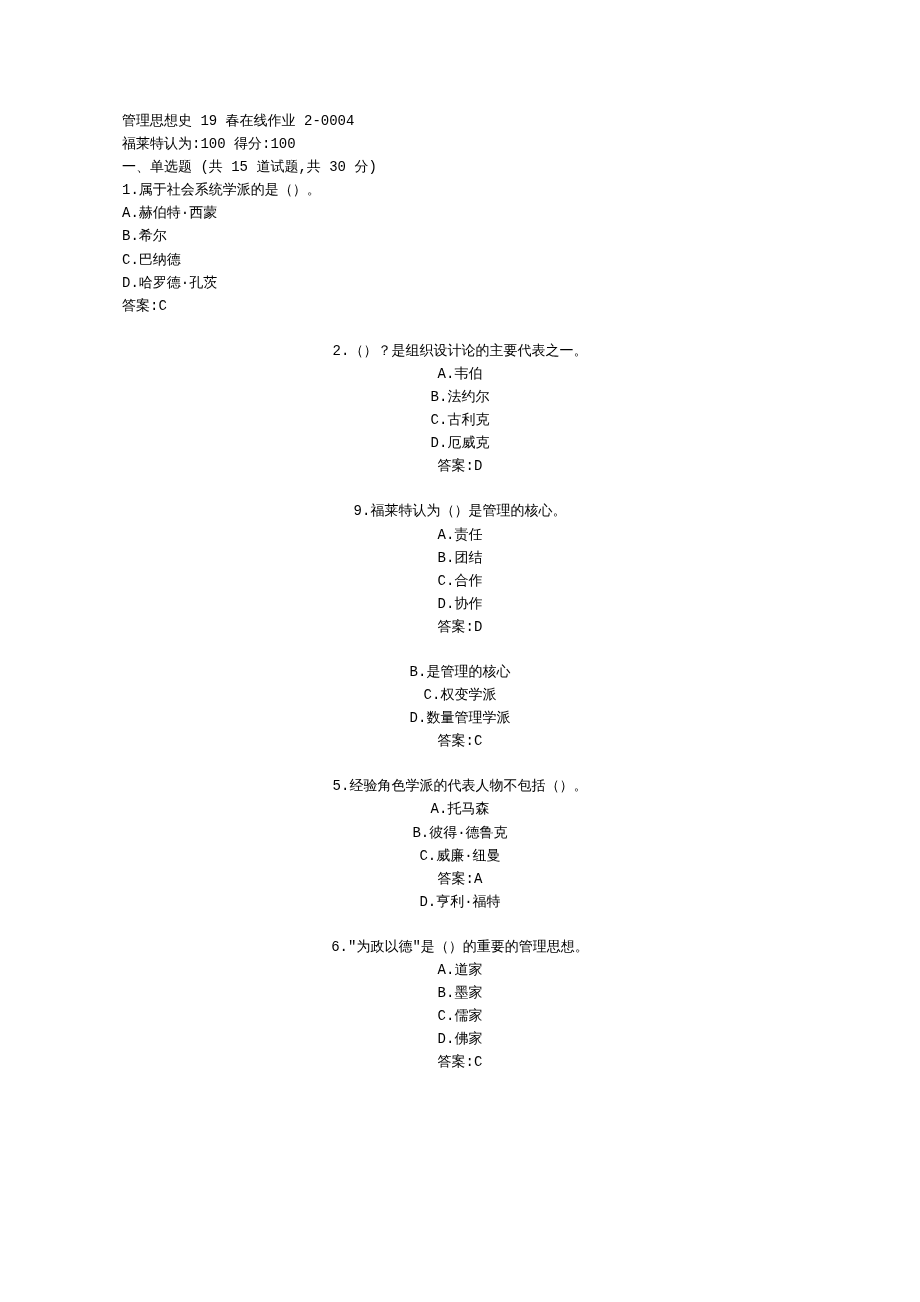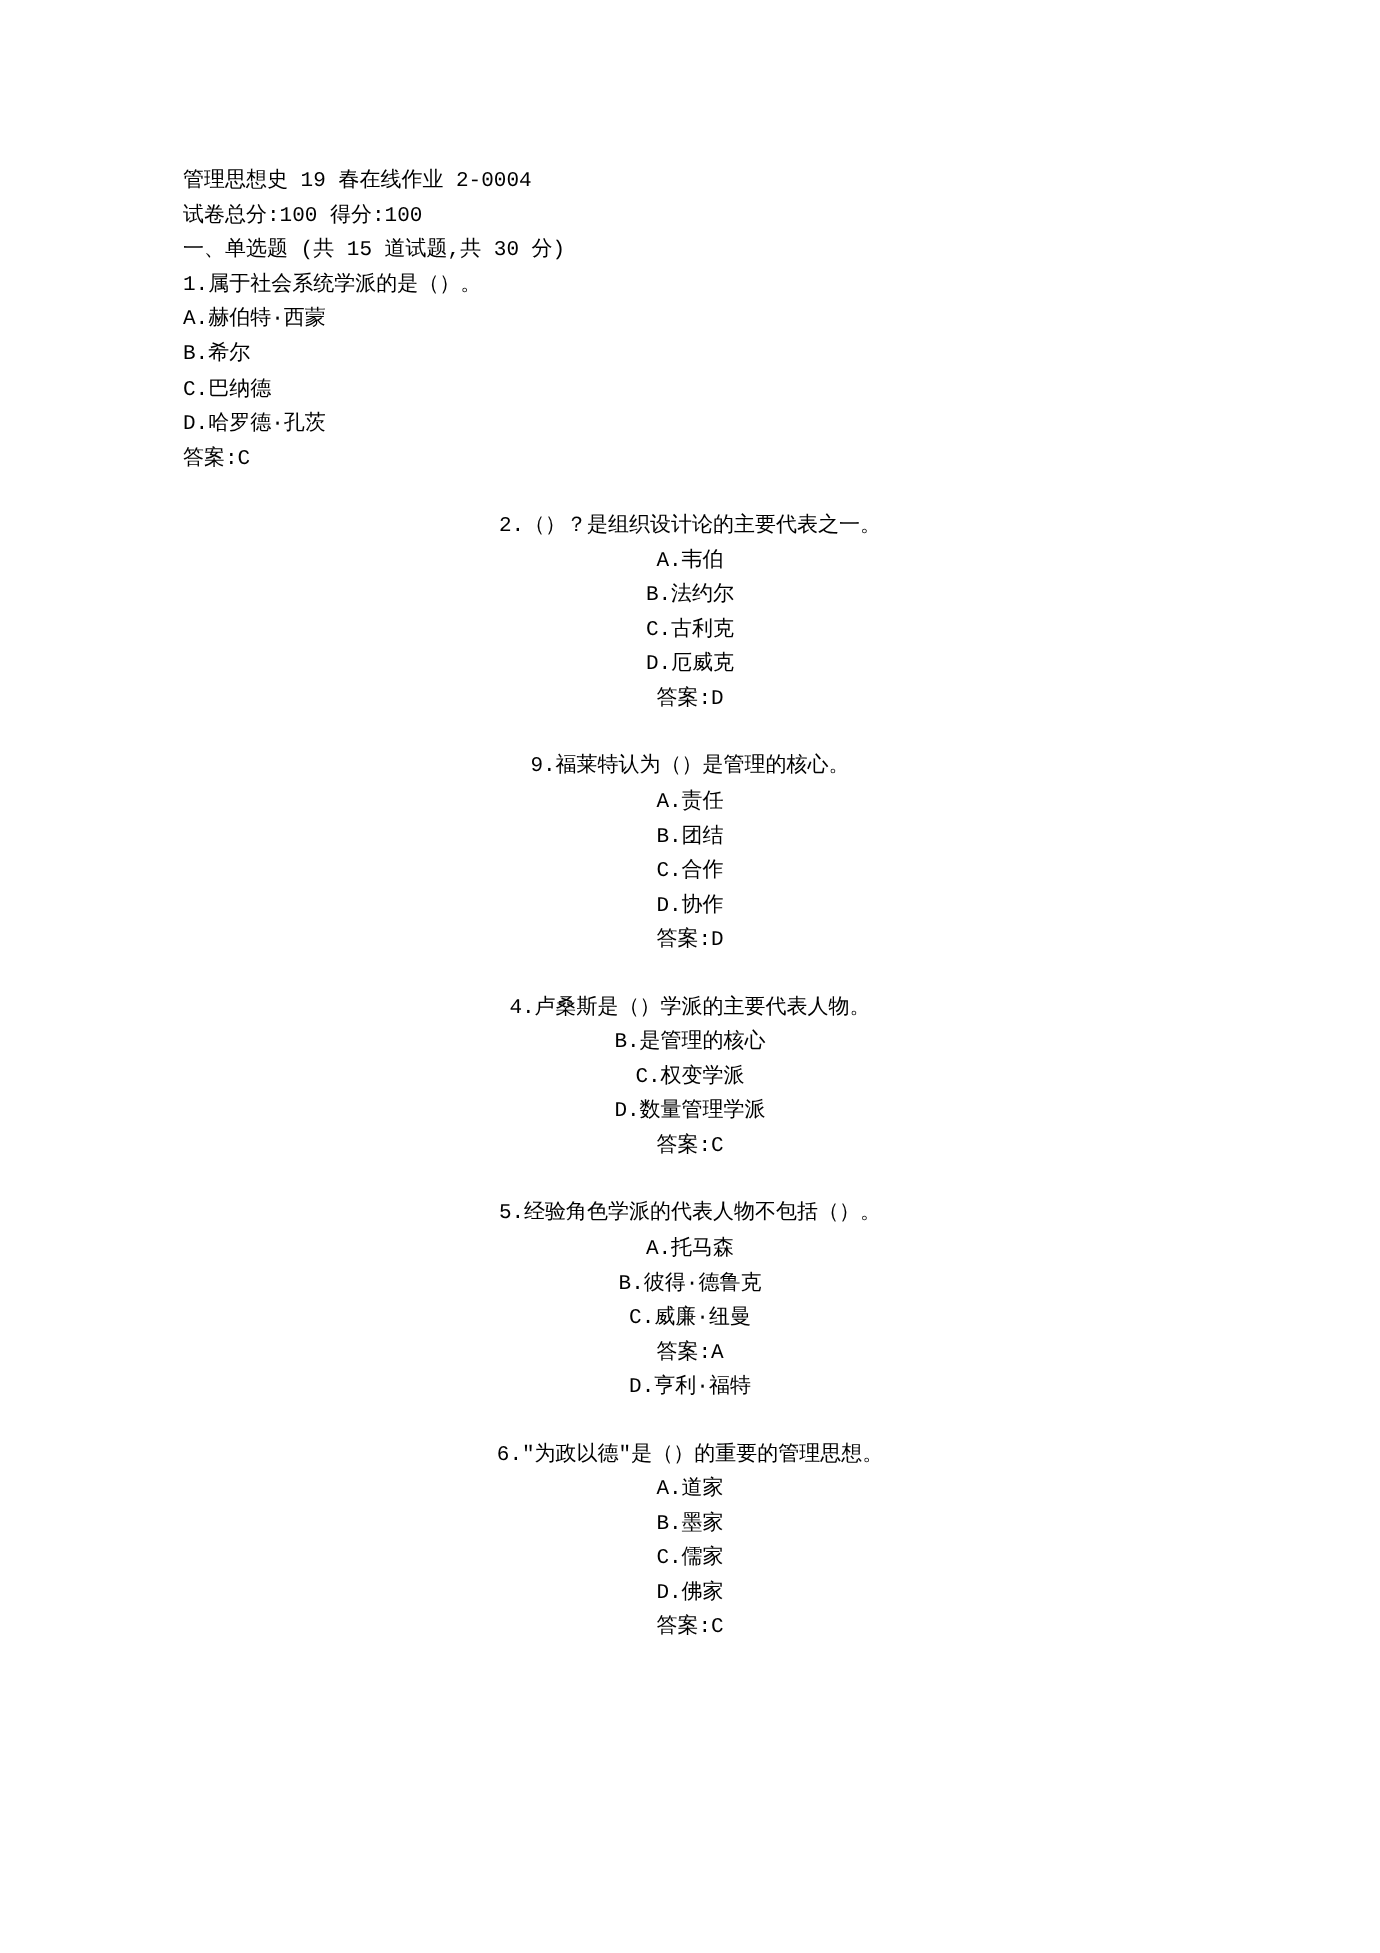--- a/index.html
+++ b/index.html
@@ -26,21 +26,21 @@
     }
     .header-block {
       margin-bottom: 22px;
     }
   </style>
 </head>
 <body>
 
 <div class="header-block">
   <span class="line">管理思想史 19 春在线作业 2-0004</span>
-  <span class="line">试卷总分:100    得分:100</span>
+  <span class="line">福莱特认为:100    得分:100</span>
   <span class="line">一、单选题 (共  15  道试题,共  30  分)</span>
   <span class="line">1.属于社会系统学派的是（）。</span>
   <span class="line">A.赫伯特·西蒙</span>
   <span class="line">B.希尔</span>
   <span class="line">C.巴纳德</span>
   <span class="line">D.哈罗德·孔茨</span>
   <span class="line">答案:C</span>
 </div>
 
 <div class="question-block">
@@ -55,21 +55,20 @@
 <div class="question-block">
   <span class="line">9.福莱特认为（）是管理的核心。</span>
   <span class="line">A.责任</span>
   <span class="line">B.团结</span>
   <span class="line">C.合作</span>
   <span class="line">D.协作</span>
   <span class="line">答案:D</span>
 </div>
 
 <div class="question-block">
-  <span class="line">4.卢桑斯是（）学派的主要代表人物。</span>
   <span class="line">B.是管理的核心</span>
   <span class="line">C.权变学派</span>
   <span class="line">D.数量管理学派</span>
   <span class="line">答案:C</span>
 </div>
 
 <div class="question-block">
   <span class="line">5.经验角色学派的代表人物不包括（）。</span>
   <span class="line">A.托马森</span>
   <span class="line">B.彼得·德鲁克</span>

